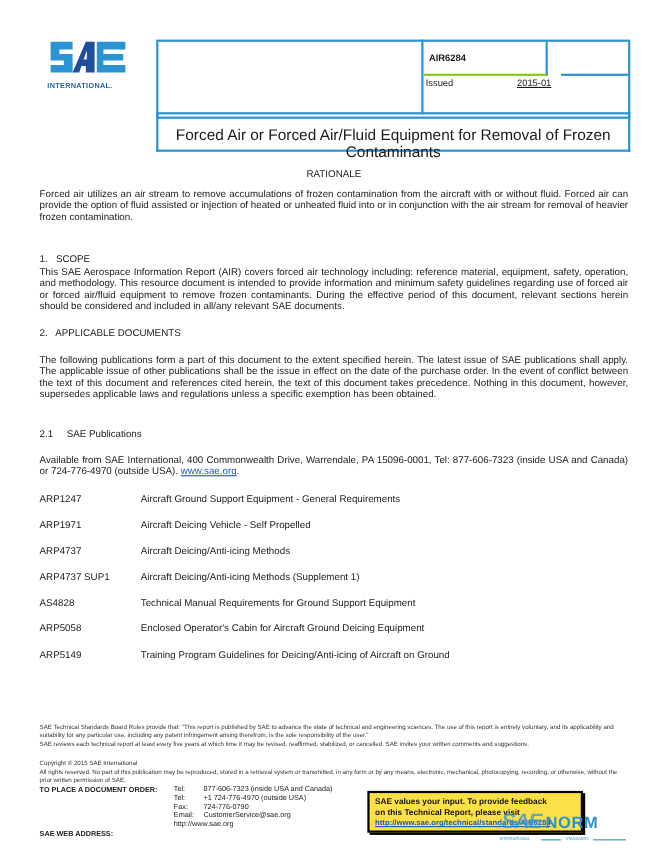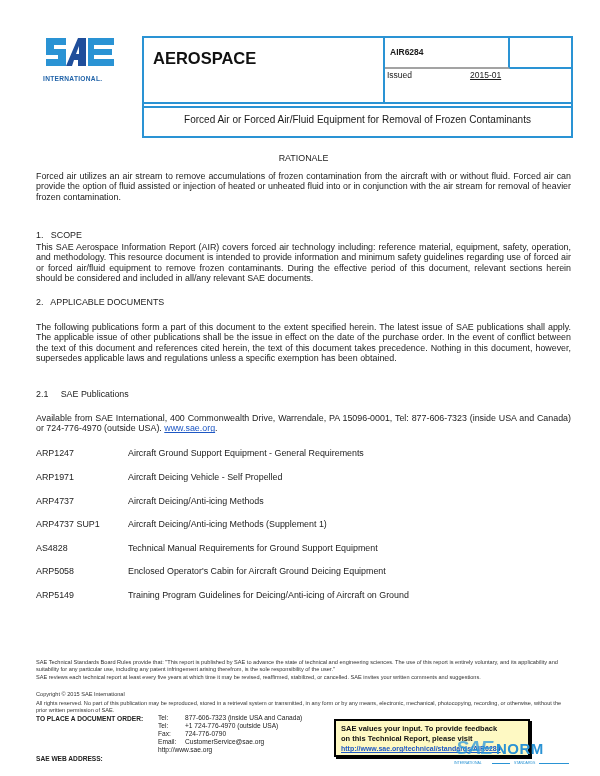--- a/index.html
+++ b/index.html
@@ -13,48 +13,48 @@
   .logo .intl { position: absolute; left: 3px; top: 41px; font-size: 6.6px; font-weight: bold;
                 color: #1f62a8; letter-spacing: 0.3px; white-space: nowrap; }
 
   
   .hdr { left: 142px; top: 36px; width: 431px; height: 72px; border: 2px solid #2a93d4; box-sizing: border-box; }
   .hdr-title { left: 142px; top: 36px; width: 243px; height: 68px;
                border-right: 2px solid #2a93d4; box-sizing: border-box; }
   .hdr-title .t { position: absolute; left: 11px; top: 13px; font-size: 16.5px; font-weight: bold;
                   line-height: 19px; color: #111; }
   .hdr-hline { left: 142px; top: 102px; width: 431px; height: 2px; background: #2a93d4; }
-  .cell-id { left: 385px; top: 38px; width: 125px; height: 31px; border-right: 2px solid #2a93d4;
-             box-sizing: border-box; border-bottom: 2px solid #a3a3a3; }
+  .cell-id { left: 385px; top: 38px; width: 113px; height: 31px; border-right: 2px solid #2a93d4;
+             box-sizing: border-box; border-bottom: 2px solid #84cc16; }
   .cell-blank { left: 510px; top: 38px; width: 61px; height: 31px; border-bottom: 2px solid #2a93d4; box-sizing: border-box; }
   .cell-id .v { position: absolute; left: 5px; top: 9px; font-size: 8.5px; font-weight: bold; }
   .cell-issued { left: 387px; top: 70px; font-size: 8.5px; }
   .cell-date { left: 470px; top: 70px; font-size: 8.5px; text-decoration: underline; }
   .subtitle-box { left: 142px; top: 102px; width: 431px; height: 36px; border: 2px solid #2a93d4; border-top: none; box-sizing: border-box; }
-  .subtitle { left: 142px; top: 114px; width: 431px; text-align: center; font-size: 10px; }
+  .subtitle { left: 142px; top: 114px; width: 431px; text-align: center; font-size: 14px; }
 
   
   .body-text { font-size: 8.9px; line-height: 10.4px; color: #222; }
   .center { text-align: center; }
   .p { left: 36px; width: 535px; text-align: justify; }
   .heading { font-size: 8.9px; color: #222; }
 
   .pub-row { left: 36px; font-size: 8.9px; color: #222; }
   .pub-id { position: absolute; left: 0; width: 90px; white-space: nowrap; }
   .pub-title { position: absolute; left: 92px; white-space: nowrap; }
 
   a.link { color: #1d57c4; text-decoration: underline; }
 
   
   .fine { font-size: 5.6px; line-height: 6.6px; color: #333; left: 36px; width: 535px; }
   .order-label { font-size: 6.6px; font-weight: bold; color: #222; }
   .order-small { font-size: 6.6px; color: #222; line-height: 8px; }
 
   .feedback { left: 334px; top: 719px; width: 196px; height: 38px; border: 2px solid #000; box-sizing: border-box;
-              box-shadow: 2px 2px 0 #000; background: #fef9c3; }
+              box-shadow: 2px 2px 0 #000; background: #fde047; }
   .feedback .l { position: absolute; left: 5px; font-size: 7.5px; font-weight: bold; color: #111; white-space: nowrap; }
   .feedback a { position: absolute; left: 5px; top: 24px; font-size: 7px; font-weight: bold; color: #1d57c4; text-decoration: underline; white-space: nowrap; }
 
   .wm { left: 454px; top: 737px; width: 118px; height: 30px; }
   .wm .sae { position: absolute; left: 2px; top: 0; font-size: 19px; font-weight: bold; font-style: italic;
              color: rgba(40,150,220,0.75); letter-spacing: -1px; }
   .wm .norm { position: absolute; left: 42px; top: 3px; font-size: 15px; font-weight: bold; color: #2a93d4; letter-spacing: 0.5px; }
   .wm .sub { position: absolute; left: 0; top: 24px; font-size: 3.5px; color: #2a93d4; white-space: nowrap; }
   .wm .line { position: absolute; top: 26px; height: 1px; background: #2a93d4; }
 </style>
@@ -69,21 +69,20 @@
     <path d="M22 32 L34 4 H42 L42 32 H34 V26 H30 L28 32 Z M32 20 H35 V12 Z" fill="#1f4e9b"></path>
 
     <path d="M44 4 H70 V11 H50 V15 H68 V21 H50 V25 H70 V32 H44 Z" fill="#2a93d4"></path>
   </svg>
   <div class="intl">INTERNATIONAL.</div>
 </div>
 
 <div class="abs hdr"></div>
 <div class="abs hdr-title">
   <div class="t">
-    <div>AEROSPACE</div>
   </div>
 </div>
 <div class="abs cell-id">
   <span class="v">AIR6284</span>
 </div>
 <div class="abs cell-blank"></div>
 <div class="abs cell-issued">Issued</div>
 <div class="abs cell-date">2015-01</div>
 <div class="abs hdr-hline"></div>
 <div class="abs subtitle-box"></div>

